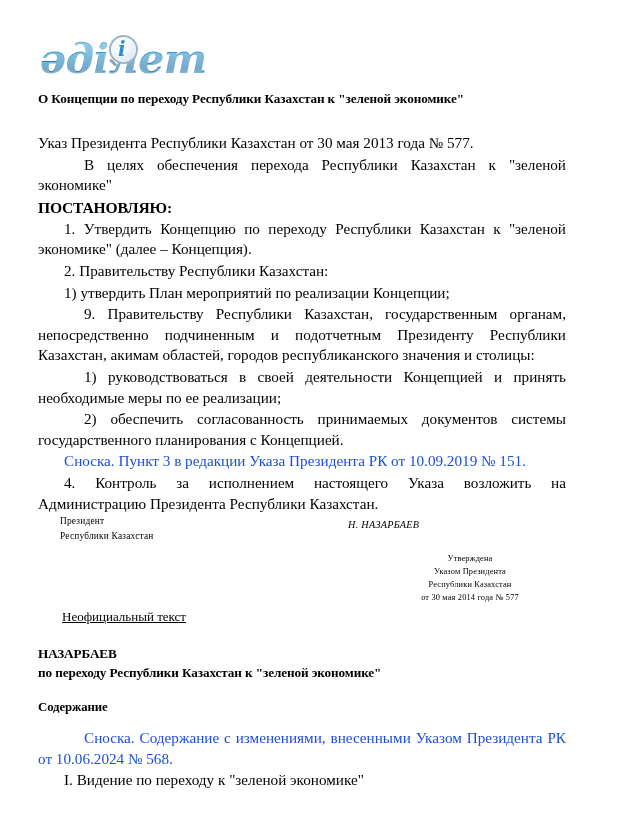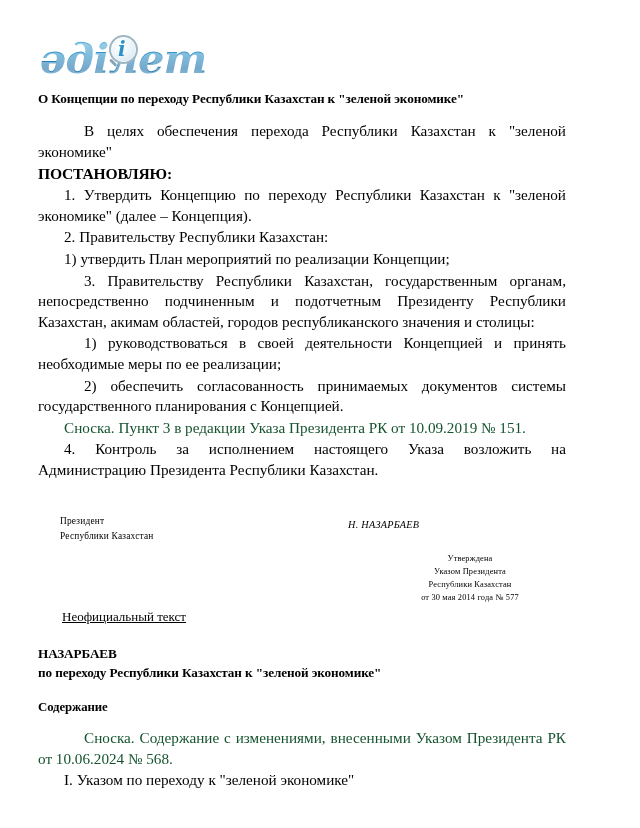--- a/index.html
+++ b/index.html
@@ -83,42 +83,42 @@
   .doc {
     position: absolute;
     left: 38px;
     top: 90px;
     width: 528px;
   }
   .heading-main {
     font-size: 13.2px;
     font-weight: bold;
     line-height: 17px;
-    margin: 0 0 14px 0;
+    margin: 0 0 26px 0;
     text-align: left;
     letter-spacing: -0.1px;
   }
   p.body {
     font-size: 15.2px;
     line-height: 20.6px;
     margin: 0 0 1px 0;
     text-align: justify;
     text-justify: inter-word;
   }
   p.body.ind {
     text-indent: 26px;
   }
   p.body.ind-lg {
     text-indent: 46px;
   }
   p.body.noind {
     text-indent: 0;
   }
   .red {
-    color: #14532d;
+    color: #1d4ed8;
   }
   p.postanovlyayu {
     font-size: 15.6px;
     font-weight: bold;
     line-height: 21px;
     margin: 0 0 1px 0;
     text-indent: 0;
     letter-spacing: -0.2px;
   }
 
@@ -208,29 +208,30 @@
     <div class="logo-text">әділет</div>
     <div class="logo-lens"></div>
     <div class="logo-lens-handle"></div>
     <div class="logo-i-dot">i</div>
   </div>
 
   <div class="doc">
 
     <div class="heading-main">О Концепции по переходу Республики Казахстан к "зеленой экономике"</div>
 
+    <p class="body noind">Указ Президента Республики Казахстан от 30 мая 2013 года № 577.</p>
 
     <p class="body ind-lg">В целях обеспечения перехода Республики Казахстан к "зеленой экономике"</p>
 
     <p class="postanovlyayu">ПОСТАНОВЛЯЮ:</p>
 
     <p class="body ind">1. Утвердить Концепцию по переходу Республики Казахстан к "зеленой экономике" (далее – Концепция).</p>
     <p class="body ind">2. Правительству Республики Казахстан:</p>
     <p class="body ind">1) утвердить План мероприятий по реализации Концепции;</p>
-    <p class="body ind-lg">3. Правительству Республики Казахстан, государственным органам, непосредственно подчиненным и подотчетным Президенту Республики Казахстан, акимам областей, городов республиканского значения и столицы:</p>
+    <p class="body ind-lg">9. Правительству Республики Казахстан, государственным органам, непосредственно подчиненным и подотчетным Президенту Республики Казахстан, акимам областей, городов республиканского значения и столицы:</p>
     <p class="body ind-lg">1) руководствоваться в своей деятельности Концепцией и принять необходимые меры по ее реализации;</p>
     <p class="body ind-lg">2) обеспечить согласованность принимаемых документов системы государственного планирования с Концепцией.</p>
 
     <p class="body ind red">Сноска. Пункт 3 в редакции Указа Президента РК от 10.09.2019 № 151.</p>
 
     <p class="body ind">4. Контроль за исполнением настоящего Указа возложить на Администрацию Президента Республики Казахстан.</p>
   </div>
 
   <div class="sig-block">
     <div class="sig-left">
@@ -250,16 +251,16 @@
   <div class="lower">
     <p class="unofficial"><span>Неофициальный текст</span></p>
 
     <p class="kontseptsiya">НАЗАРБАЕВ</p>
     <p class="kontseptsiya-sub">по переходу Республики Казахстан к "зеленой экономике"</p>
 
     <p class="soderzhanie">Содержание</p>
 
     <p class="body ind-lg red">Сноска. Содержание с изменениями, внесенными Указом Президента РК от 10.06.2024 № 568.</p>
 
-    <p class="body ind">I. Указом по переходу к "зеленой экономике"</p>
+    <p class="body ind">I. Видение по переходу к "зеленой экономике"</p>
   </div>
 
 </div>
 
 </body></html>

